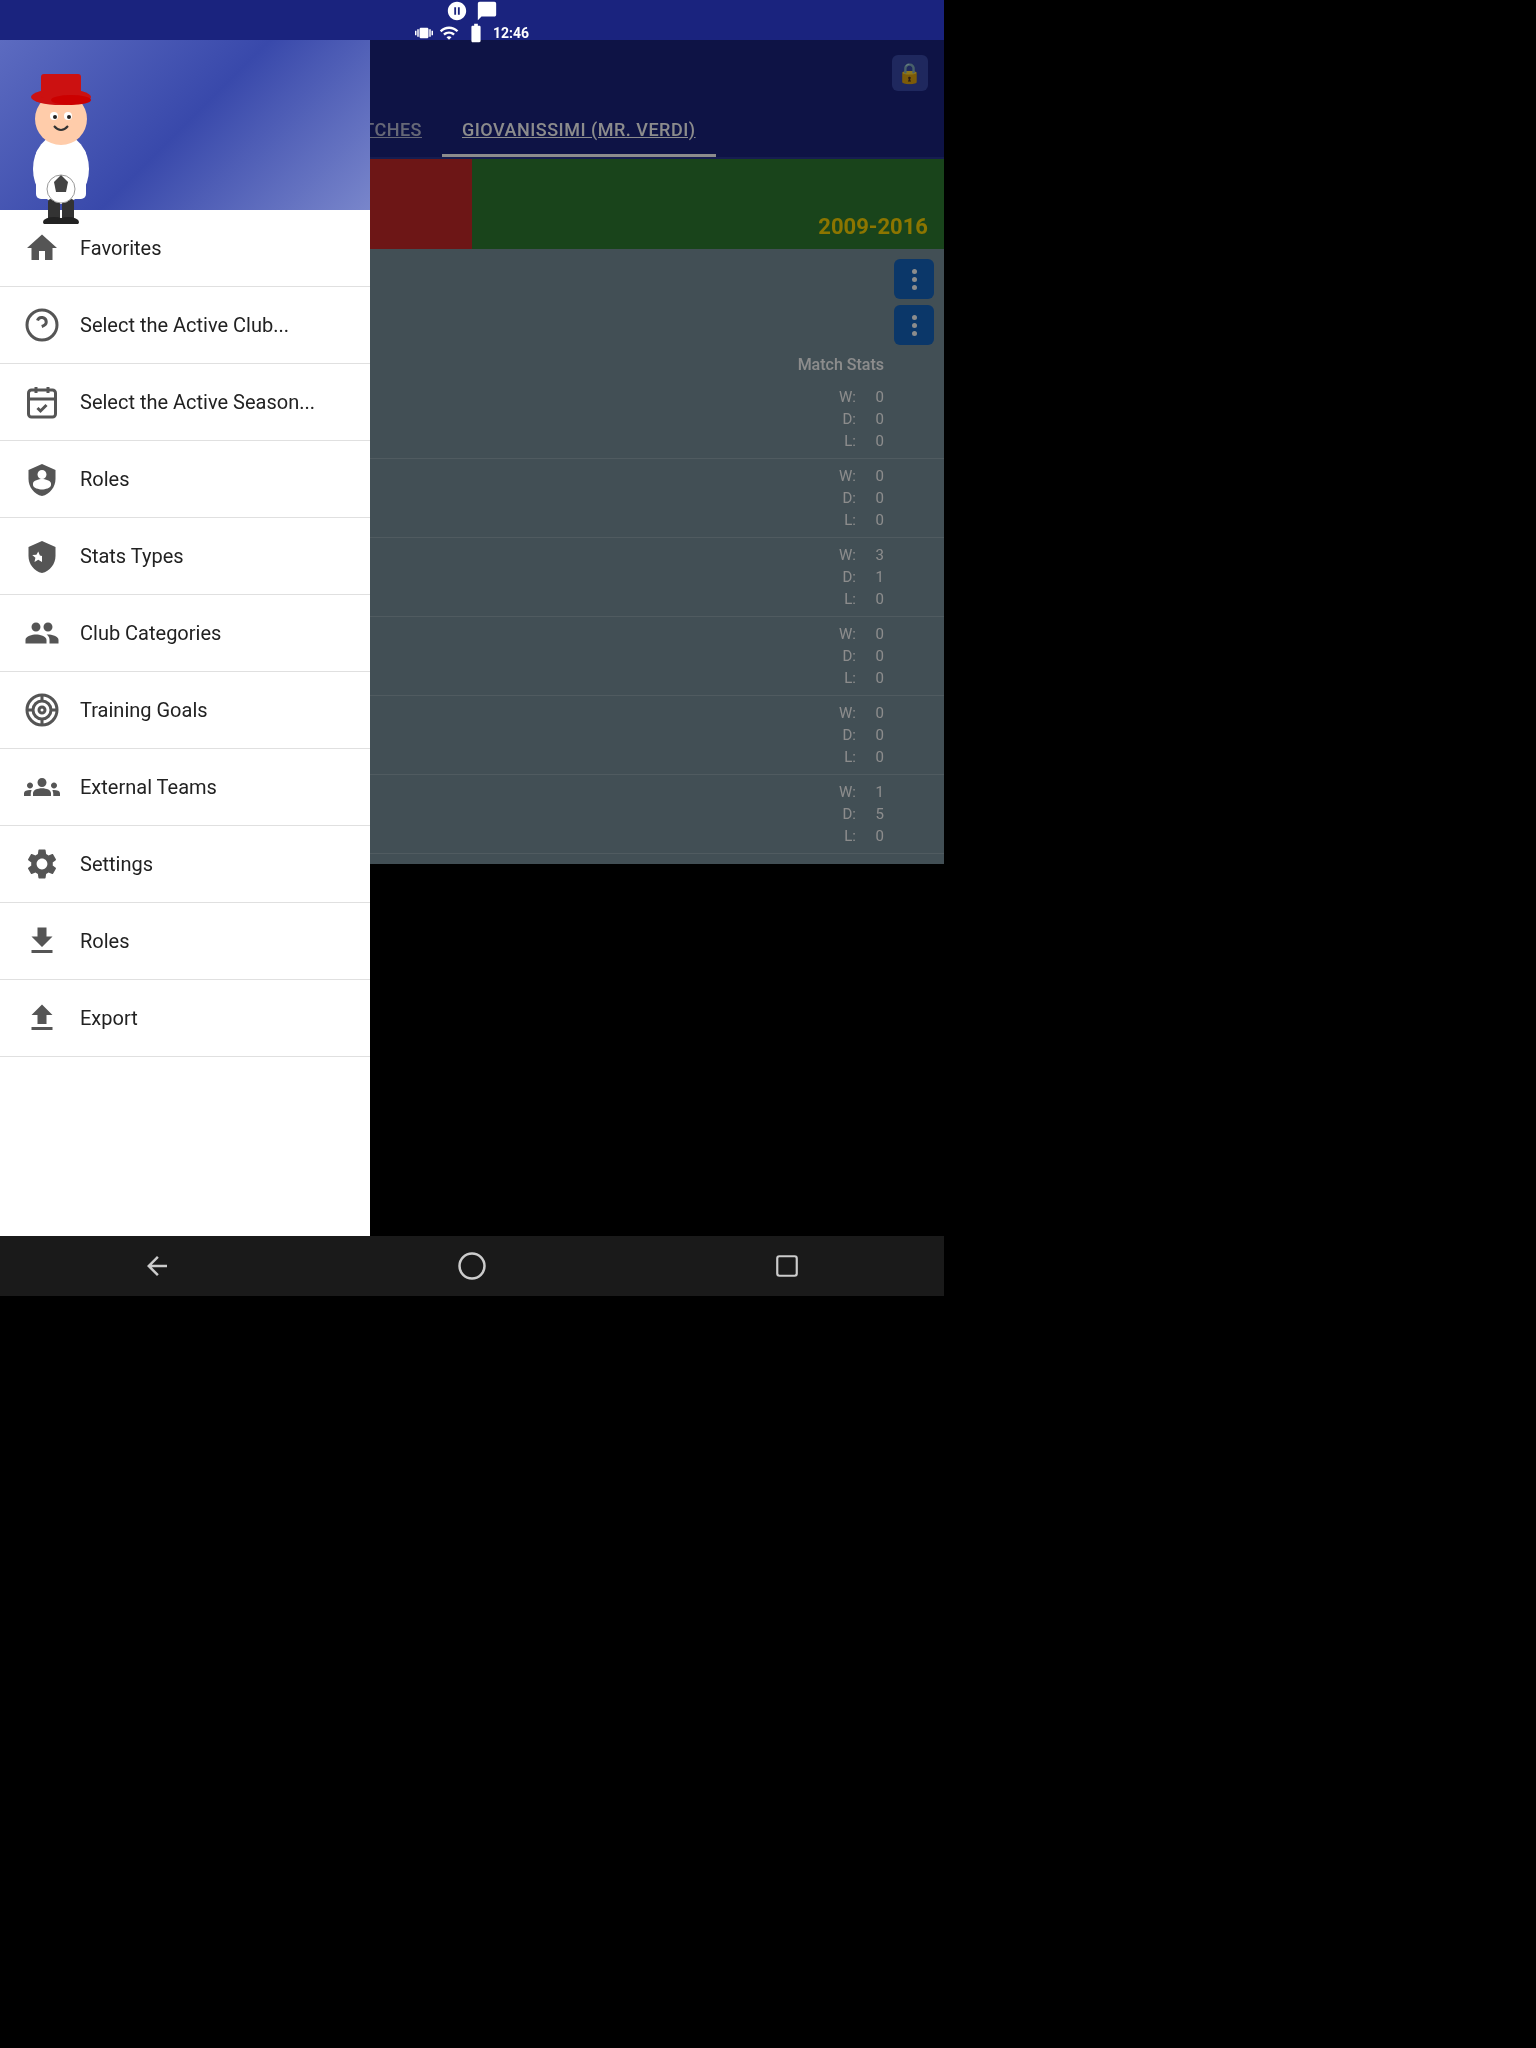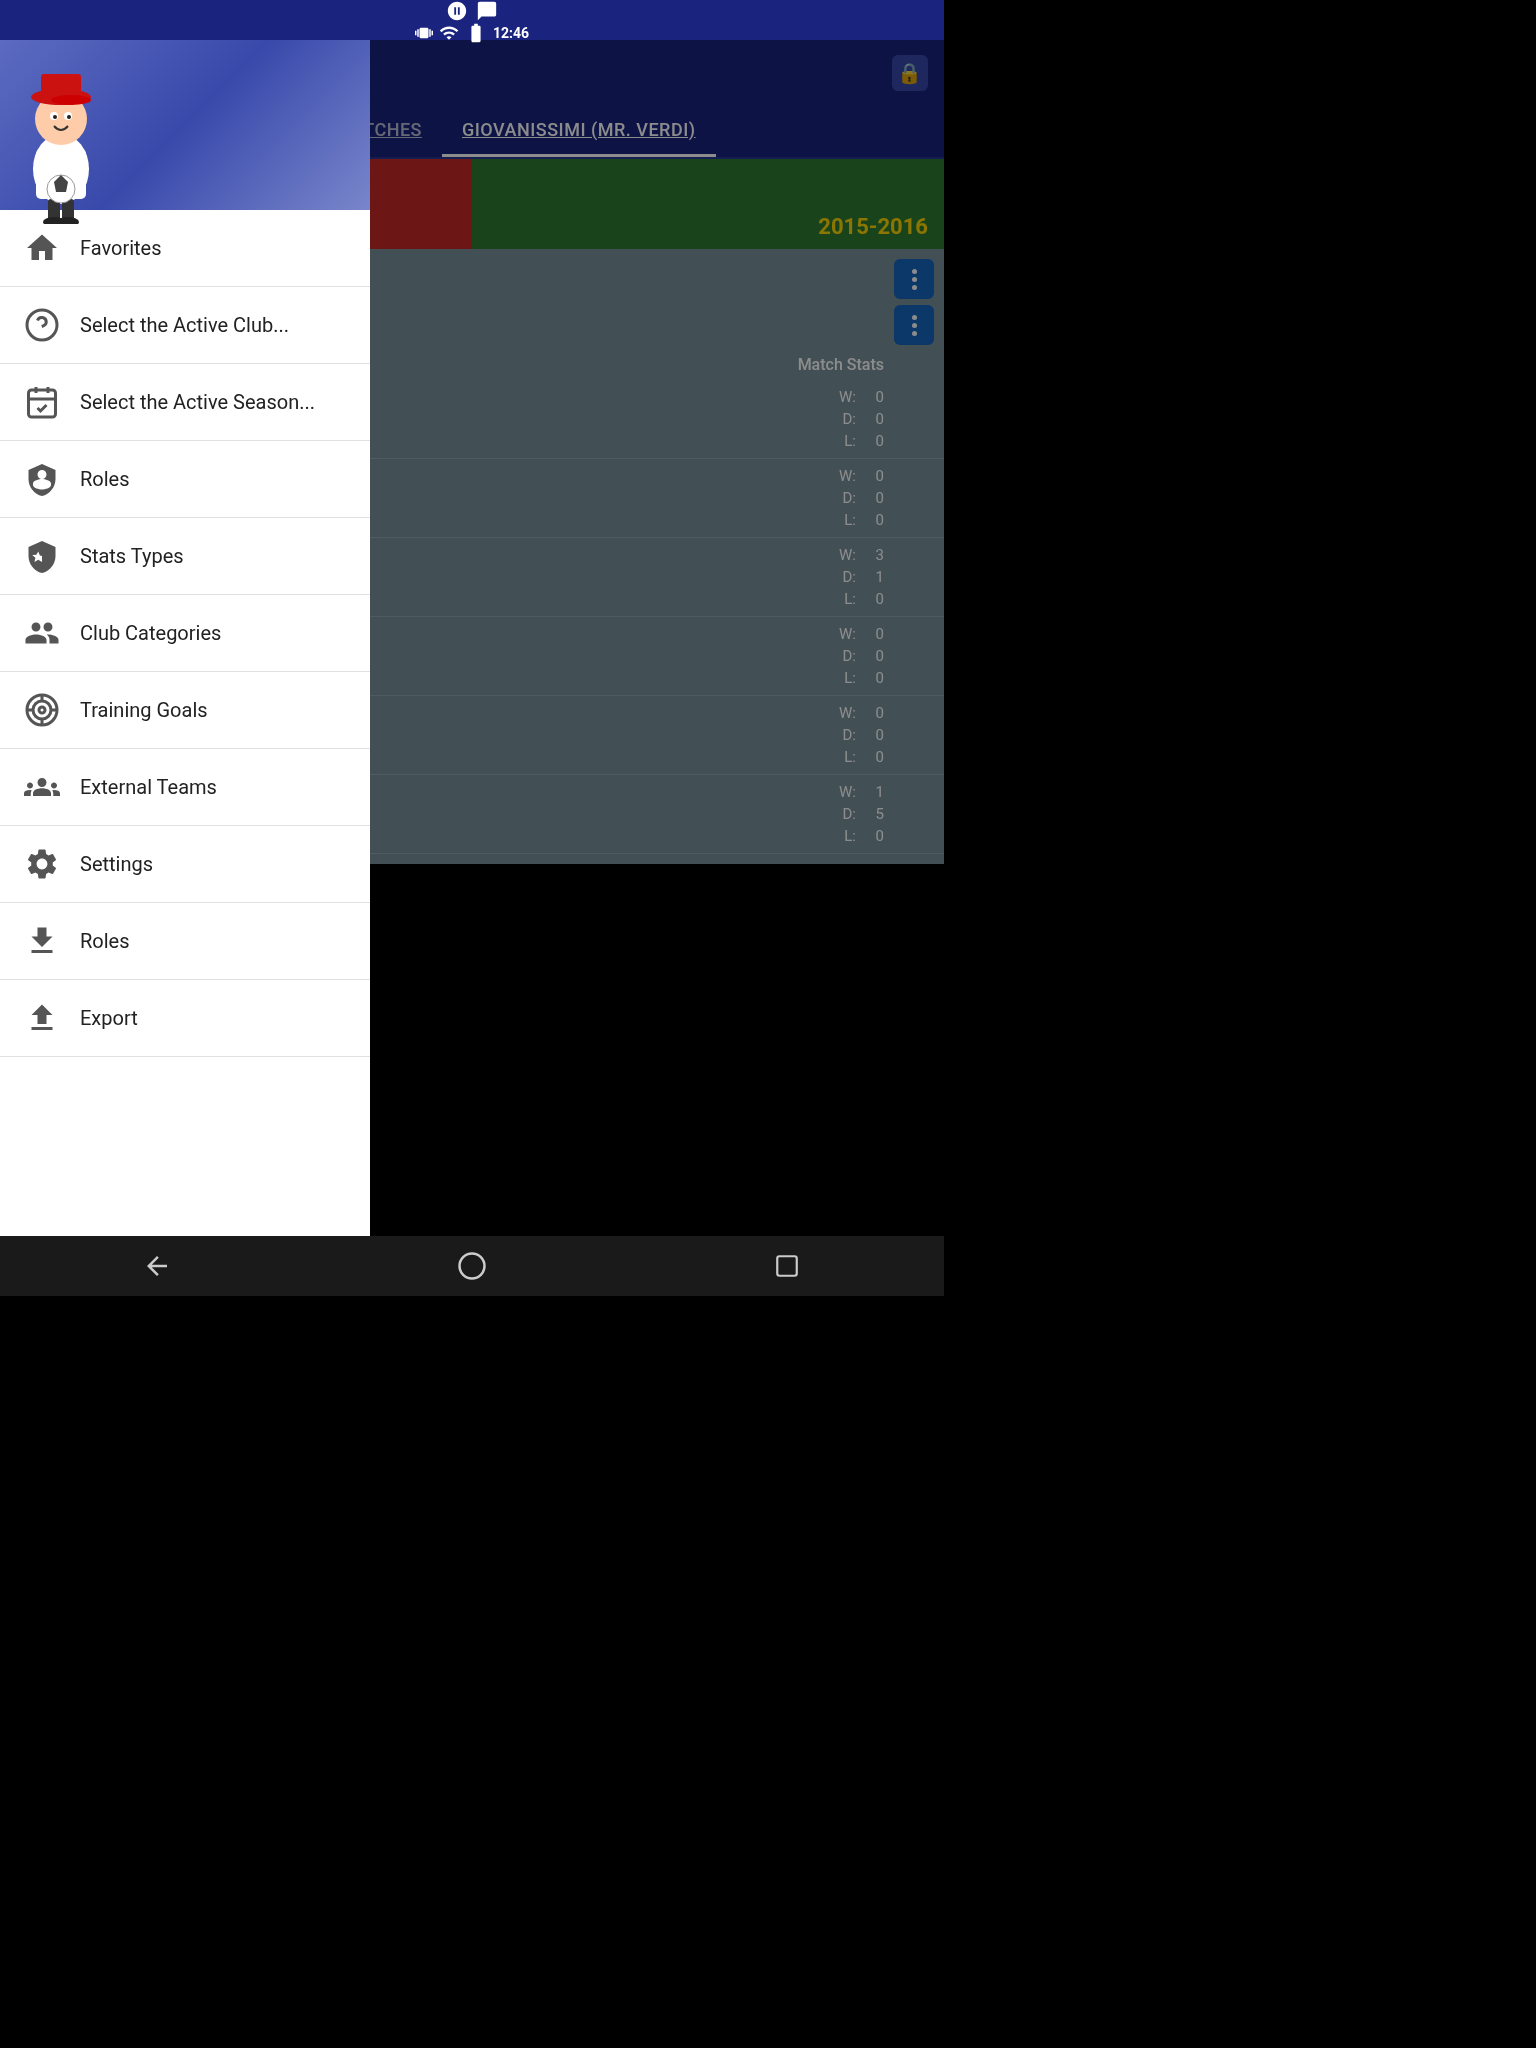--- a/index.html
+++ b/index.html
@@ -353,21 +353,21 @@
       <div class="tab">LEAGUE</div>
       <div class="tab">SINGLE MATCHES</div>
       <div class="tab active">GIOVANISSIMI (MR. VERDI)</div>
     </div>
 
     <div class="club-header">
       <div class="club-color-left">
         <span class="club-name">A.S.D. Demo Club</span>
       </div>
       <div class="club-color-right">
-        <span class="season-text">2015-2016</span>
+        <span class="season-text">2009-2016</span>
       </div>
     </div>
 
     <div class="stats-area">
 
       <div style="display:flex; justify-content: flex-end; padding-right: 10px; margin-bottom: 2px;">
         <div class="more-btn">
           <div class="more-dots">
             <div class="dot"></div>
             <div class="dot"></div>

